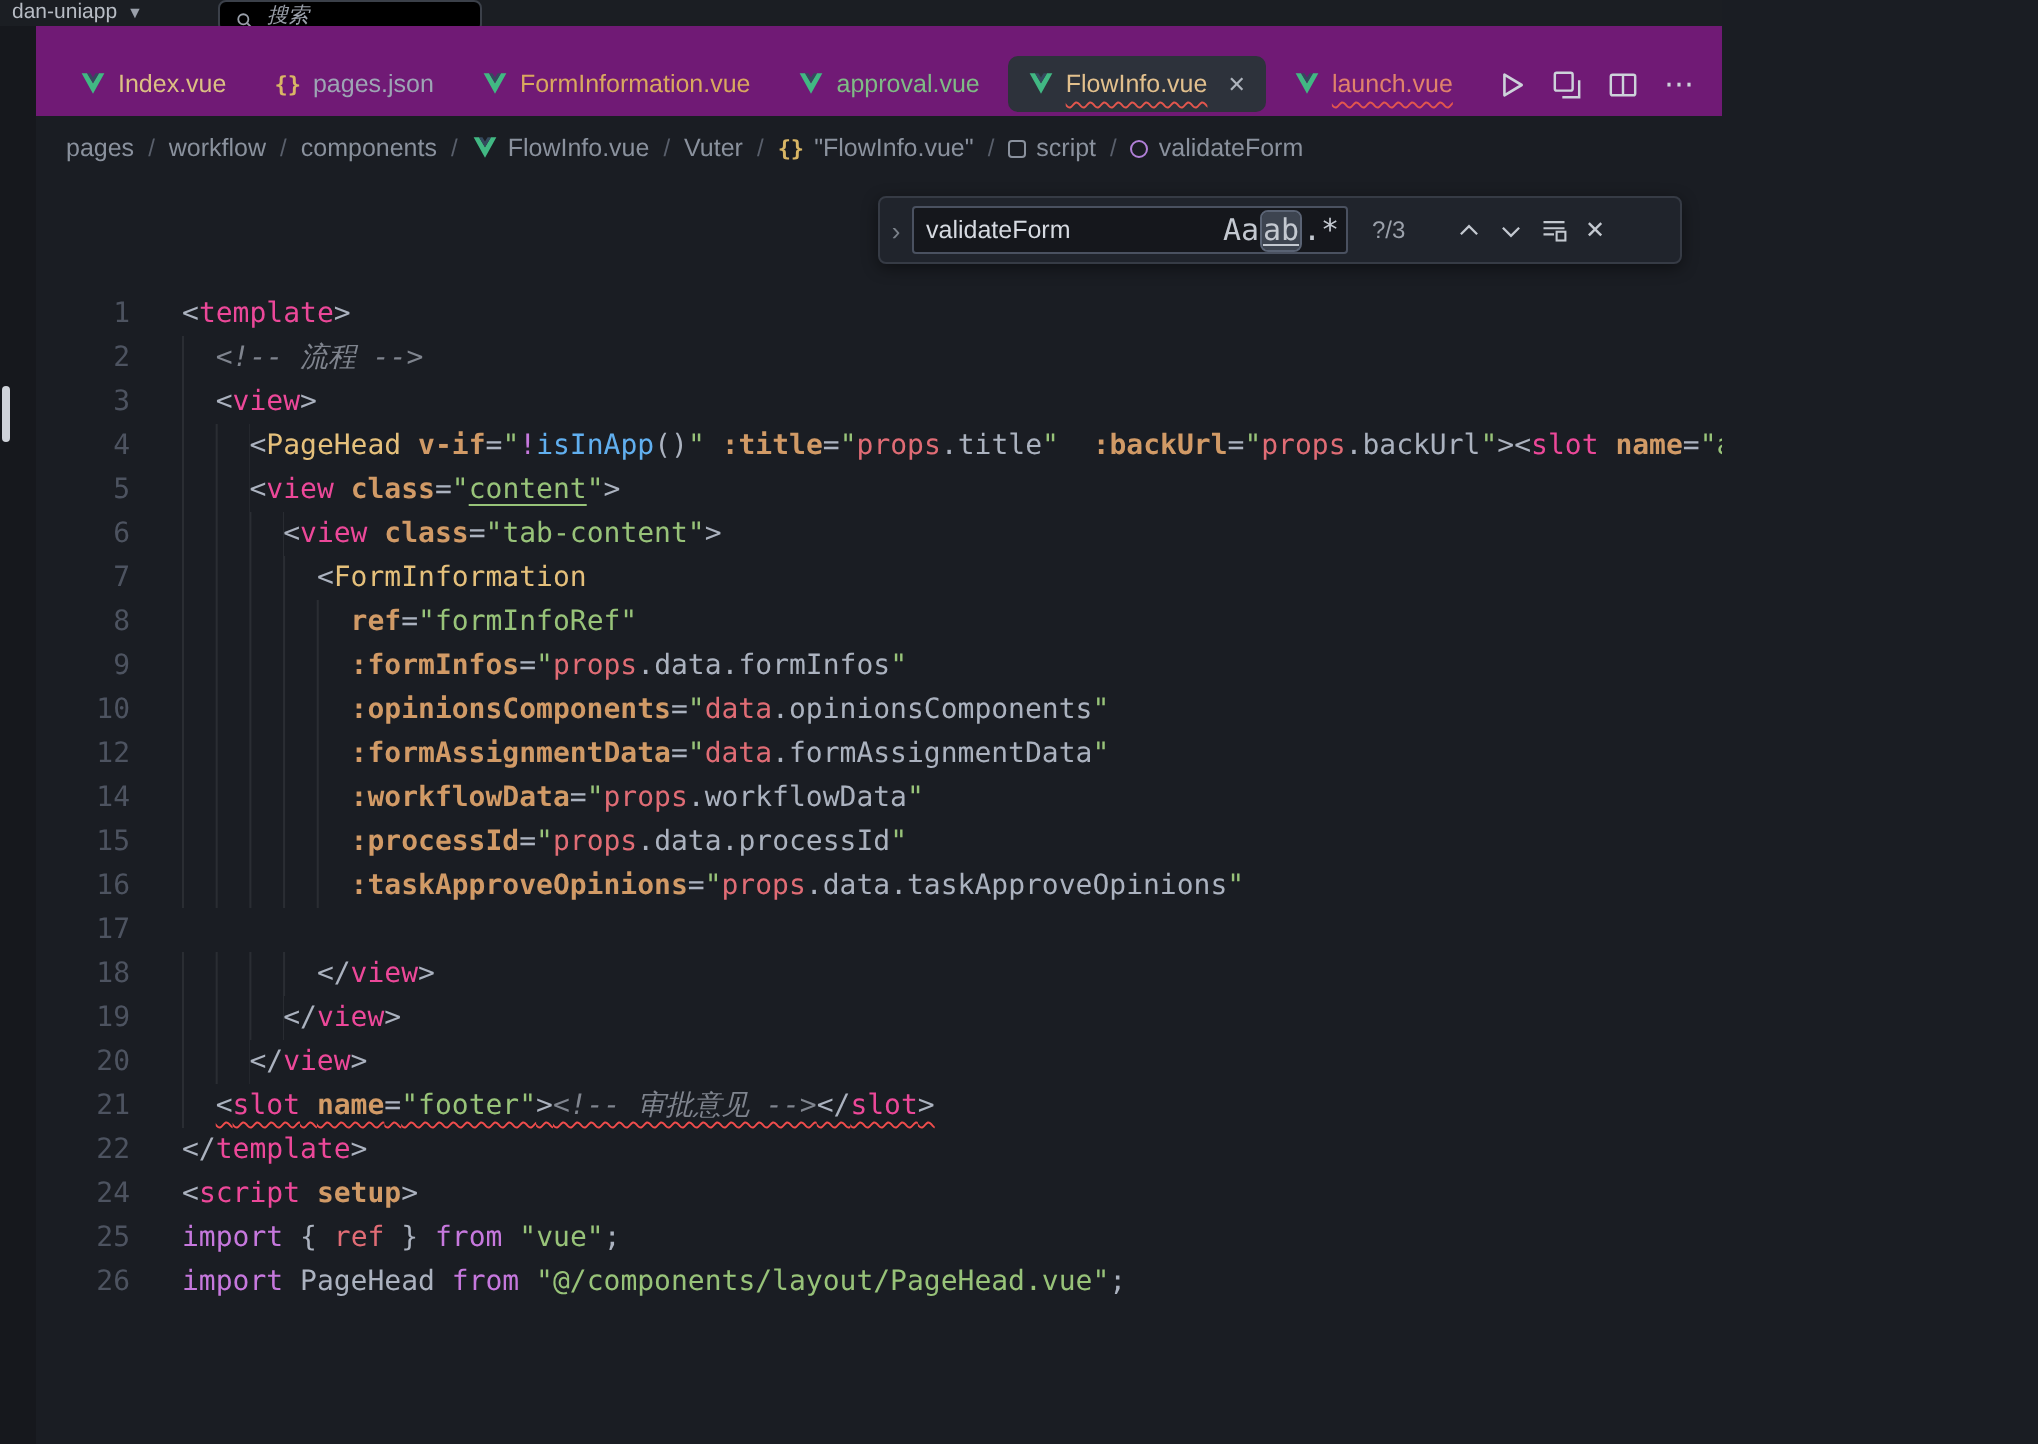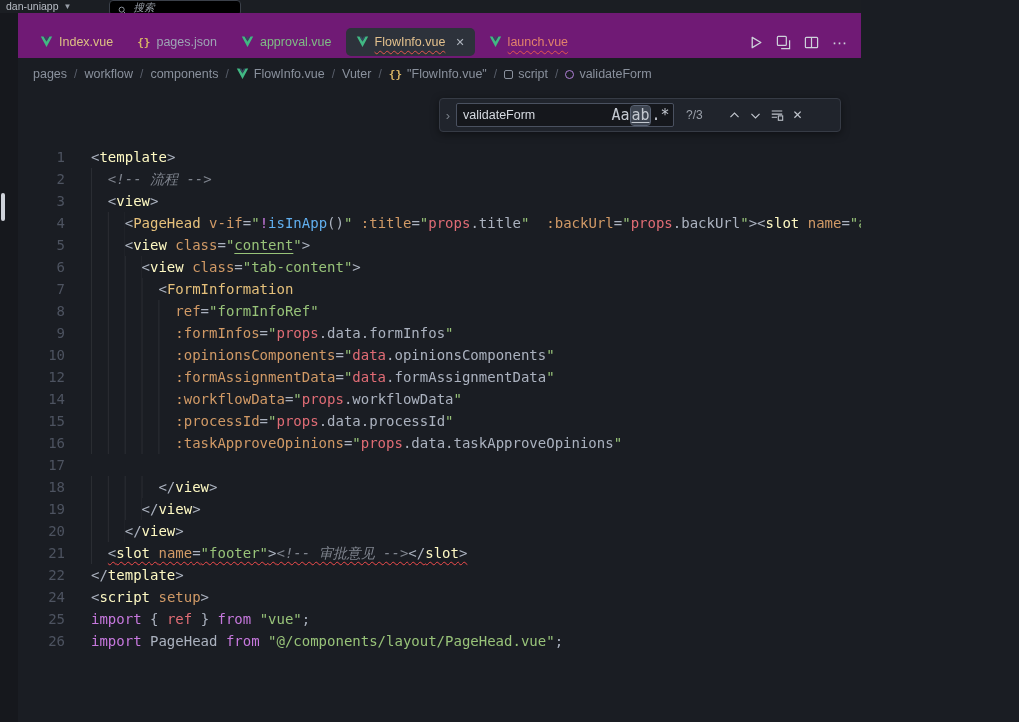--- a/index.html
+++ b/index.html
@@ -52,23 +52,23 @@
   .bc-sym.method { border:1.2px solid #b180d7; border-radius:50%; }
 
   
   .editor { flex:1; position:relative; background:#1a1d23; overflow:hidden; }
   .code-area { padding-top:56px; font-family:"DejaVu Sans Mono", monospace; font-size:14px; }
   .code-line { display:flex; height:22px; line-height:22px; white-space:pre; }
   .ln { width:47px; text-align:right; color:#4d5360; flex:0 0 auto;
         font-family:"DejaVu Sans Mono", monospace; }
   .lc { margin-left:26px; }
   .tk-p   { color:#abb2bf; }
-  .tk-tag { color:#fef9c3; }
+  .tk-tag { color:#ec4899; }
   .tk-cmp { color:#e5c07b; }
-  .tk-attr{ color:#d19a66; }
+  .tk-attr{ color:#d19a66;font-weight:bold; }
   .tk-str { color:#98c379; }
   .tk-cmt { color:#7f848e; font-style:italic; }
   .tk-kw  { color:#c678dd; }
   .tk-var { color:#e06c75; }
   .tk-fn  { color:#61afef; }
   .tk-op  { color:#c678dd; }
   .tk-prop{ color:#abb2bf; }
   .tk-u   { text-decoration:underline; text-underline-offset:3px; }
   .tk-sq  { text-decoration:underline wavy #f14c4c; text-decoration-thickness:1px;
             text-underline-offset:3px; }
@@ -130,20 +130,27 @@
             <div class="tab">
               <svg width="13" height="12" viewBox="0 0 24 22">
                 <path fill="#41b883" d="M1.5 1h5L12 10.2 17.5 1h5L12 20z"></path>
                 <path fill="#35495e" d="M6.5 1h3.1L12 5.1 14.4 1h3.1L12 10.2z"></path>
               </svg>
               <span class="tab-label" style="color:#dcc083">Index.vue</span>
             </div>
             <div class="tab">
               <span class="braces-icon">{}</span>
               <span class="tab-label" style="color:#9da5b4">pages.json</span>
+            </div>
+            <div class="tab">
+              <svg width="13" height="12" viewBox="0 0 24 22">
+                <path fill="#41b883" d="M1.5 1h5L12 10.2 17.5 1h5L12 20z"></path>
+                <path fill="#35495e" d="M6.5 1h3.1L12 5.1 14.4 1h3.1L12 10.2z"></path>
+              </svg>
+              <span class="tab-label" style="color:#d9a85f">FormInformation.vue</span>
             </div>
             <div class="tab">
               <svg width="13" height="12" viewBox="0 0 24 22">
                 <path fill="#41b883" d="M1.5 1h5L12 10.2 17.5 1h5L12 20z"></path>
                 <path fill="#35495e" d="M6.5 1h3.1L12 5.1 14.4 1h3.1L12 10.2z"></path>
               </svg>
               <span class="tab-label" style="color:#7fbb85">approval.vue</span>
             </div>
             <div class="tab active">
               <svg width="13" height="12" viewBox="0 0 24 22">

